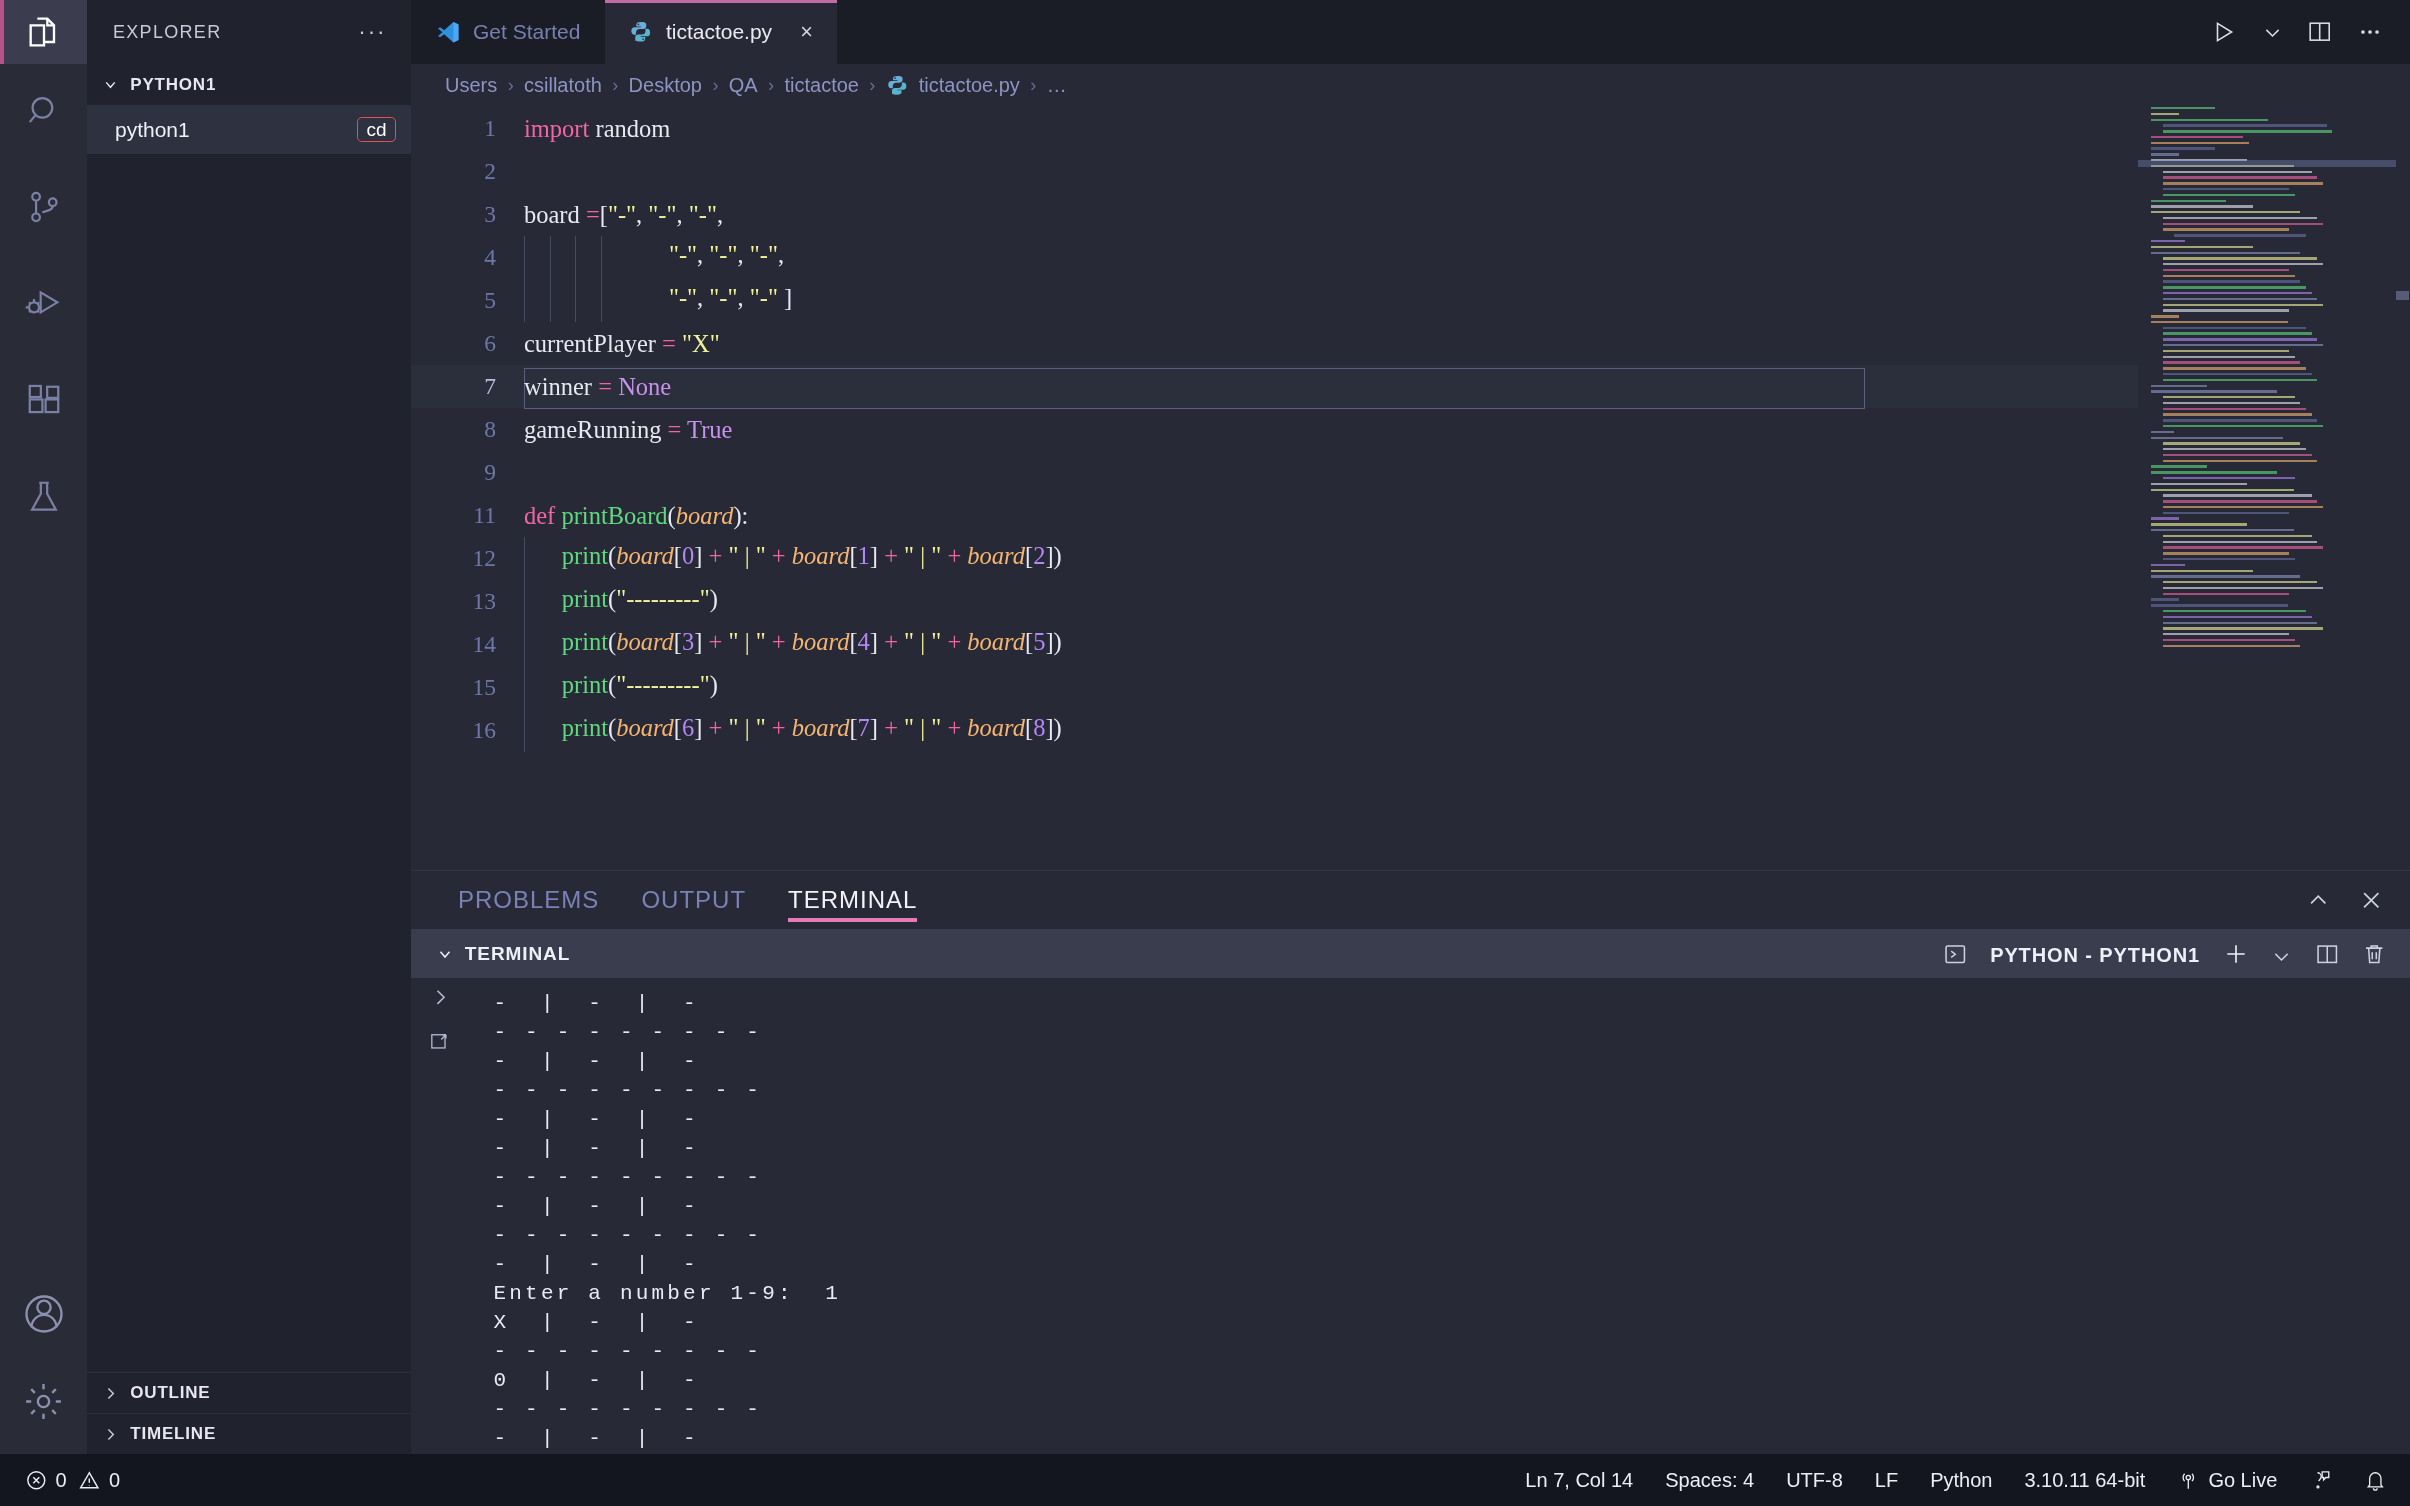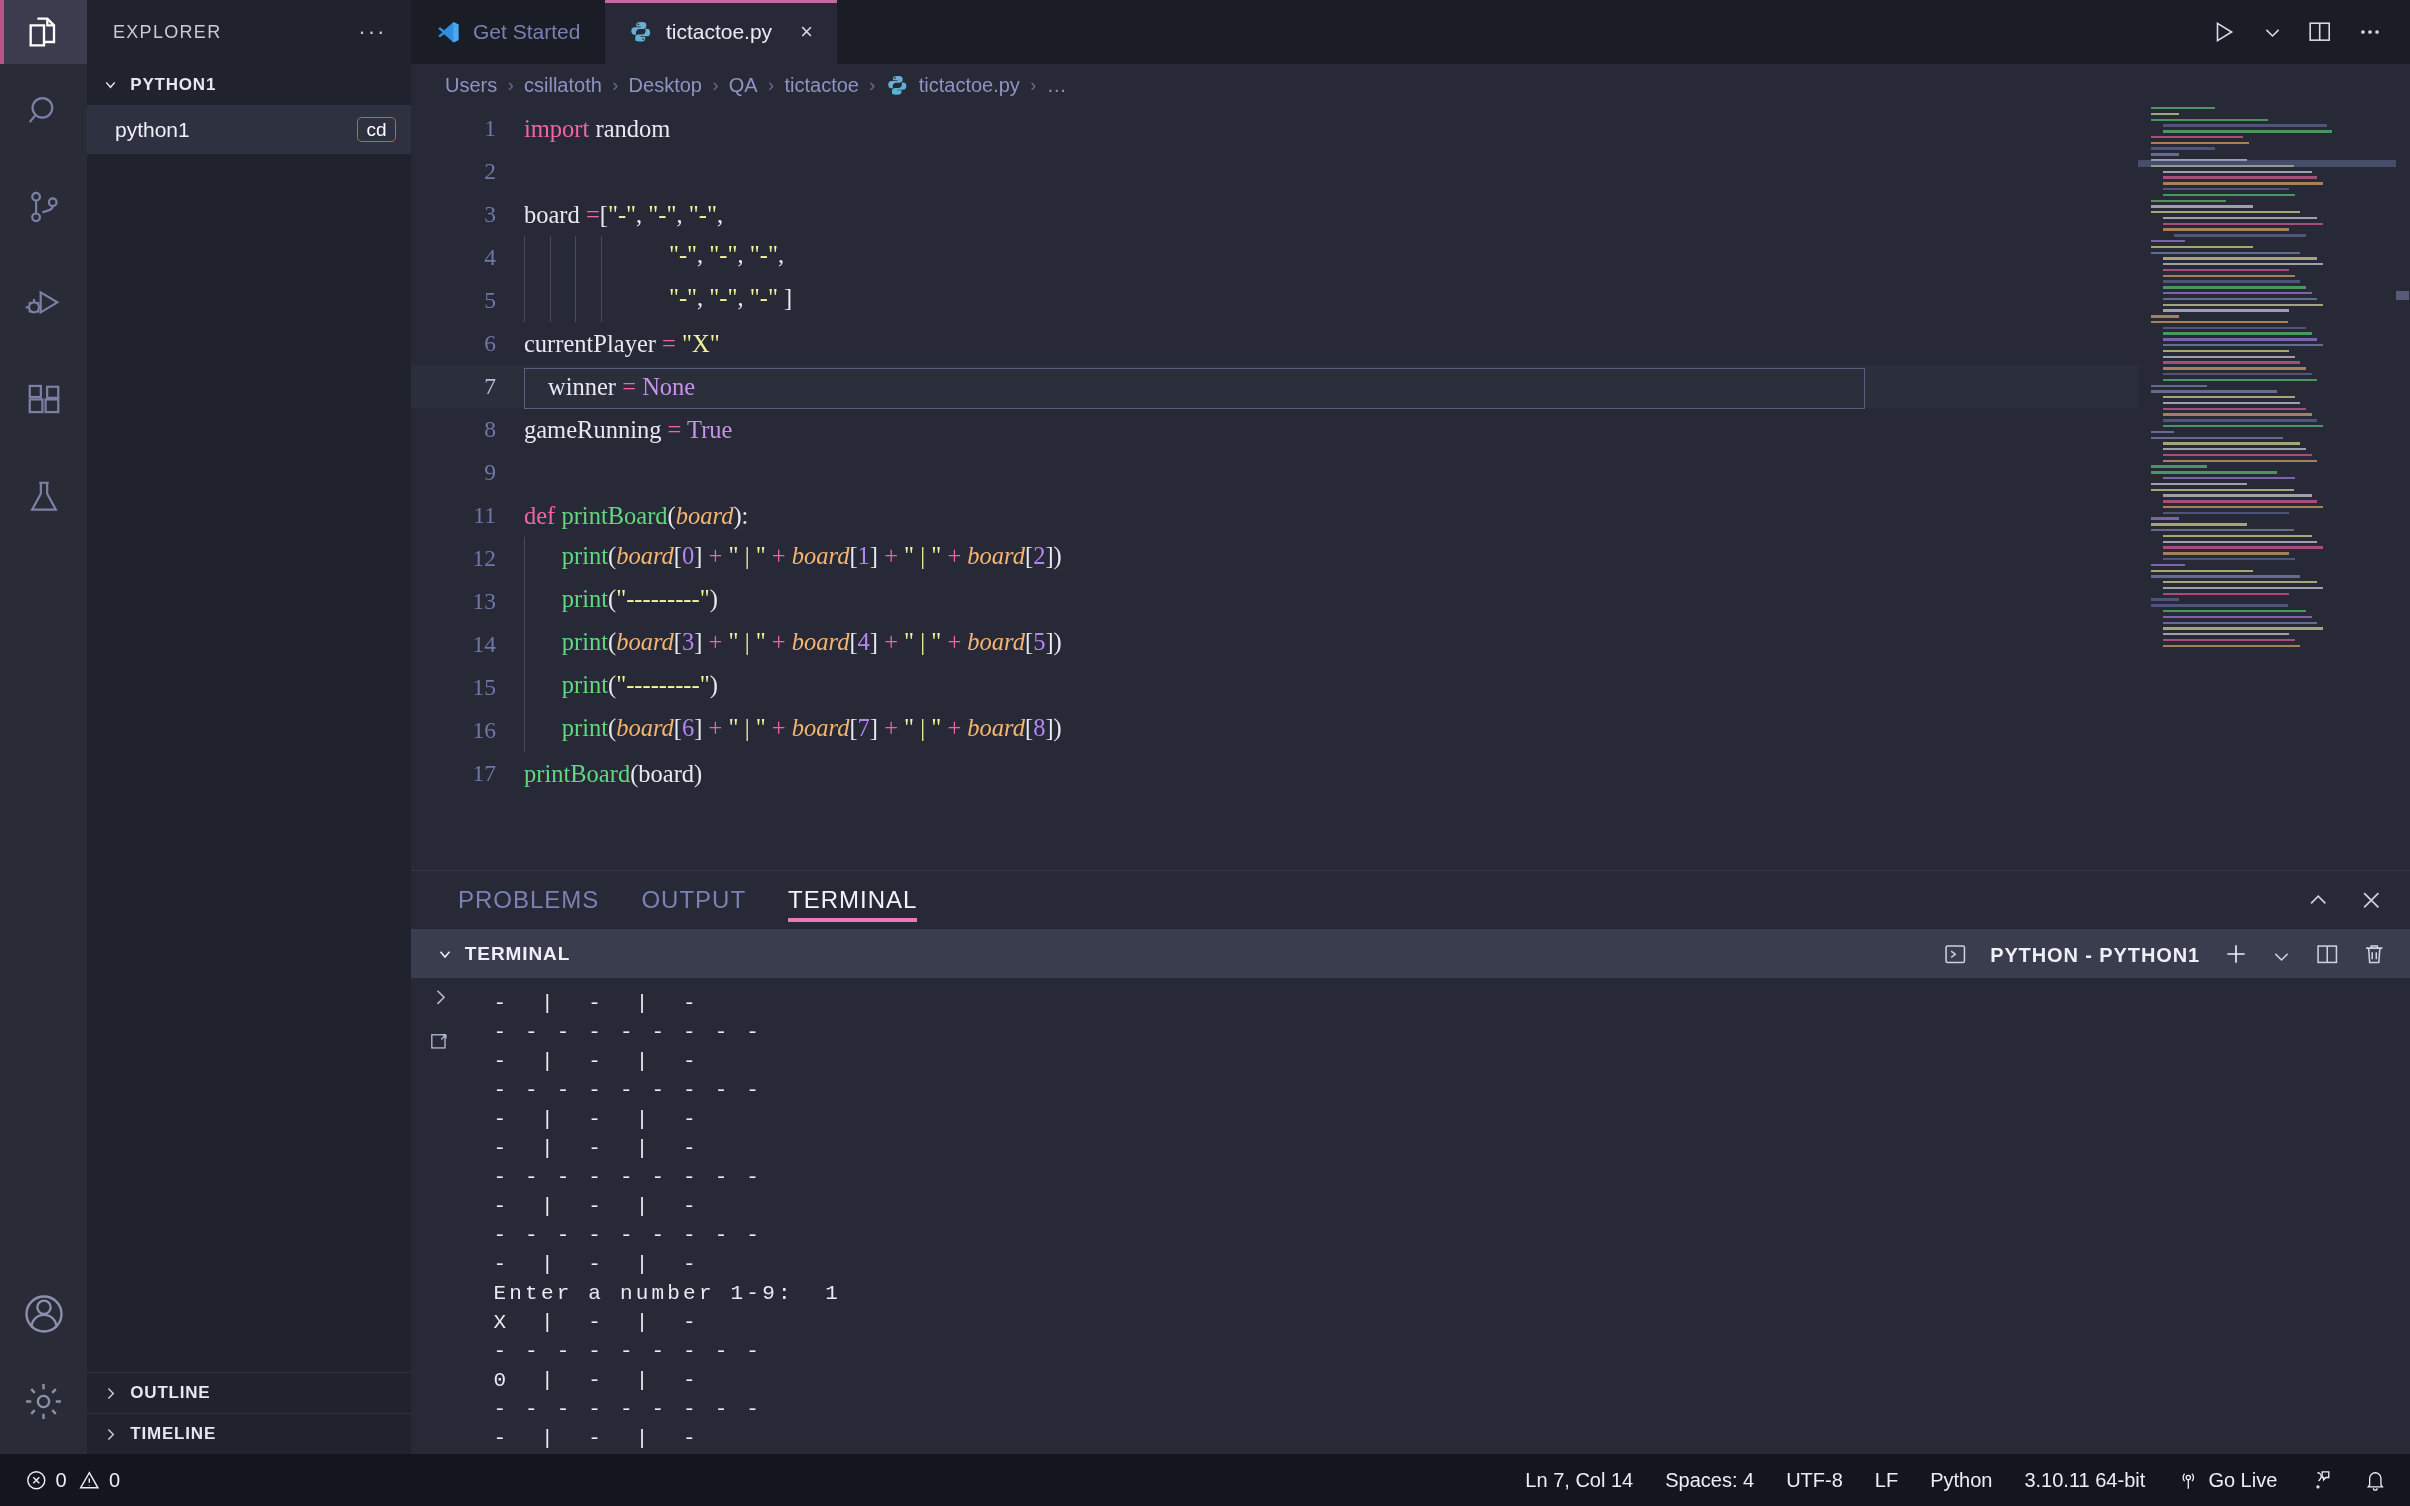--- a/index.html
+++ b/index.html
@@ -85,21 +85,21 @@
   .code-area { flex: 1; position: relative; overflow: hidden; }
   .code-line {
     display: flex; height: 43px; align-items: center;
     font-family: "Liberation Serif", serif; font-size: 24.5px; white-space: pre;
   }
   .ln {
     width: 113px; text-align: right; padding-right: 28px;
     color: #6f76a8; font-family: "Liberation Serif", serif; font-size: 23.5px; flex: 0 0 113px;
   }
   .code-line.cur .ln { color: #b9bce0; }
-  .code-line.cur .code { position: relative; margin-left: 24px; }
+  .code-line.cur .code { position: relative; }
   .code-line.cur { background: #2b2e3b; }
   .cur-box {
     position: absolute; left: 113px; right: 273px; height: 41px;
     border: 1.9px solid #5a5f7d; pointer-events: none;
   }
   .code { color: #e6e8f2; }
 
   .tok-kw { color: #f364a7; }
   .tok-str { color: #f2f29a; }
   .tok-num { color: #b386f5; }
@@ -363,21 +363,20 @@
             <div class="cur-box" style="top: 261px;"></div>
             <div class="code-line cur"><span class="ln">7</span><span class="code"><span class="tok-plain">winner </span><span class="tok-op">=</span><span class="tok-plain"> </span><span class="tok-const">None</span></span></div>
             <div class="code-line"><span class="ln">8</span><span class="code"><span class="tok-plain">gameRunning </span><span class="tok-op">=</span><span class="tok-plain"> </span><span class="tok-const">True</span></span></div>
             <div class="code-line"><span class="ln">9</span><span class="code"></span></div>
             <div class="code-line"><span class="ln">11</span><span class="code"><span class="tok-kw">def</span><span class="tok-plain"> </span><span class="tok-fn">printBoard</span><span class="tok-plain">(</span><span class="tok-param">board</span><span class="tok-plain">):</span></span></div>
             <div class="code-line"><span class="ln">12</span><span class="code"><span class="indent-guide" style="margin-right: 24.5px;"></span><span class="tok-plain">  </span><span class="tok-fn">print</span><span class="tok-plain">(</span><span class="tok-param">board</span><span class="tok-plain">[</span><span class="tok-num">0</span><span class="tok-plain">] </span><span class="tok-op">+</span><span class="tok-plain"> </span><span class="tok-str">" | "</span><span class="tok-plain"> </span><span class="tok-op">+</span><span class="tok-plain"> </span><span class="tok-param">board</span><span class="tok-plain">[</span><span class="tok-num">1</span><span class="tok-plain">] </span><span class="tok-op">+</span><span class="tok-plain"> </span><span class="tok-str">" | "</span><span class="tok-plain"> </span><span class="tok-op">+</span><span class="tok-plain"> </span><span class="tok-param">board</span><span class="tok-plain">[</span><span class="tok-num">2</span><span class="tok-plain">])</span></span></div>
             <div class="code-line"><span class="ln">13</span><span class="code"><span class="indent-guide" style="margin-right: 24.5px;"></span><span class="tok-plain">  </span><span class="tok-fn">print</span><span class="tok-plain">(</span><span class="tok-str">"---------"</span><span class="tok-plain">)</span></span></div>
             <div class="code-line"><span class="ln">14</span><span class="code"><span class="indent-guide" style="margin-right: 24.5px;"></span><span class="tok-plain">  </span><span class="tok-fn">print</span><span class="tok-plain">(</span><span class="tok-param">board</span><span class="tok-plain">[</span><span class="tok-num">3</span><span class="tok-plain">] </span><span class="tok-op">+</span><span class="tok-plain"> </span><span class="tok-str">" | "</span><span class="tok-plain"> </span><span class="tok-op">+</span><span class="tok-plain"> </span><span class="tok-param">board</span><span class="tok-plain">[</span><span class="tok-num">4</span><span class="tok-plain">] </span><span class="tok-op">+</span><span class="tok-plain"> </span><span class="tok-str">" | "</span><span class="tok-plain"> </span><span class="tok-op">+</span><span class="tok-plain"> </span><span class="tok-param">board</span><span class="tok-plain">[</span><span class="tok-num">5</span><span class="tok-plain">])</span></span></div>
             <div class="code-line"><span class="ln">15</span><span class="code"><span class="indent-guide" style="margin-right: 24.5px;"></span><span class="tok-plain">  </span><span class="tok-fn">print</span><span class="tok-plain">(</span><span class="tok-str">"---------"</span><span class="tok-plain">)</span></span></div>
             <div class="code-line"><span class="ln">16</span><span class="code"><span class="indent-guide" style="margin-right: 24.5px;"></span><span class="tok-plain">  </span><span class="tok-fn">print</span><span class="tok-plain">(</span><span class="tok-param">board</span><span class="tok-plain">[</span><span class="tok-num">6</span><span class="tok-plain">] </span><span class="tok-op">+</span><span class="tok-plain"> </span><span class="tok-str">" | "</span><span class="tok-plain"> </span><span class="tok-op">+</span><span class="tok-plain"> </span><span class="tok-param">board</span><span class="tok-plain">[</span><span class="tok-num">7</span><span class="tok-plain">] </span><span class="tok-op">+</span><span class="tok-plain"> </span><span class="tok-str">" | "</span><span class="tok-plain"> </span><span class="tok-op">+</span><span class="tok-plain"> </span><span class="tok-param">board</span><span class="tok-plain">[</span><span class="tok-num">8</span><span class="tok-plain">])</span></span></div>
-            <div class="code-line"><span class="ln">17</span><span class="code"><span class="tok-fn">printBoard</span><span class="tok-plain">(board)</span></span></div>
           </div>
         <div class="minimap" id="minimap">
           <div class="mm-scroll" style="top:184px"></div>
         <div class="mm-row" style="width: 64px; margin-left: 13px; height: 2.4px; background: rgb(95, 217, 127); opacity: 0.62; margin-bottom: 3.4px;"></div>
             <div class="mm-row" style="width: 28px; margin-left: 13px; height: 2.4px; background: rgb(242, 242, 154); opacity: 0.62; margin-bottom: 3.4px;"></div>
             <div class="mm-row" style="width: 117px; margin-left: 13px; height: 2.4px; background: rgb(95, 217, 127); opacity: 0.62; margin-bottom: 3.4px;"></div>
             <div class="mm-row" style="width: 164px; margin-left: 24.5px; height: 2.4px; background: rgb(103, 111, 163); opacity: 0.62; margin-bottom: 3.4px;"></div>
             <div class="mm-row" style="width: 169px; margin-left: 24.5px; height: 2.4px; background: rgb(95, 217, 127); opacity: 0.62; margin-bottom: 3.4px;"></div>
             <div class="mm-row" style="width: 92px; margin-left: 13px; height: 2.4px; background: rgb(243, 100, 167); opacity: 0.62; margin-bottom: 3.4px;"></div>
             <div class="mm-row" style="width: 98px; margin-left: 13px; height: 2.4px; background: rgb(245, 181, 113); opacity: 0.62; margin-bottom: 3.4px;"></div>

